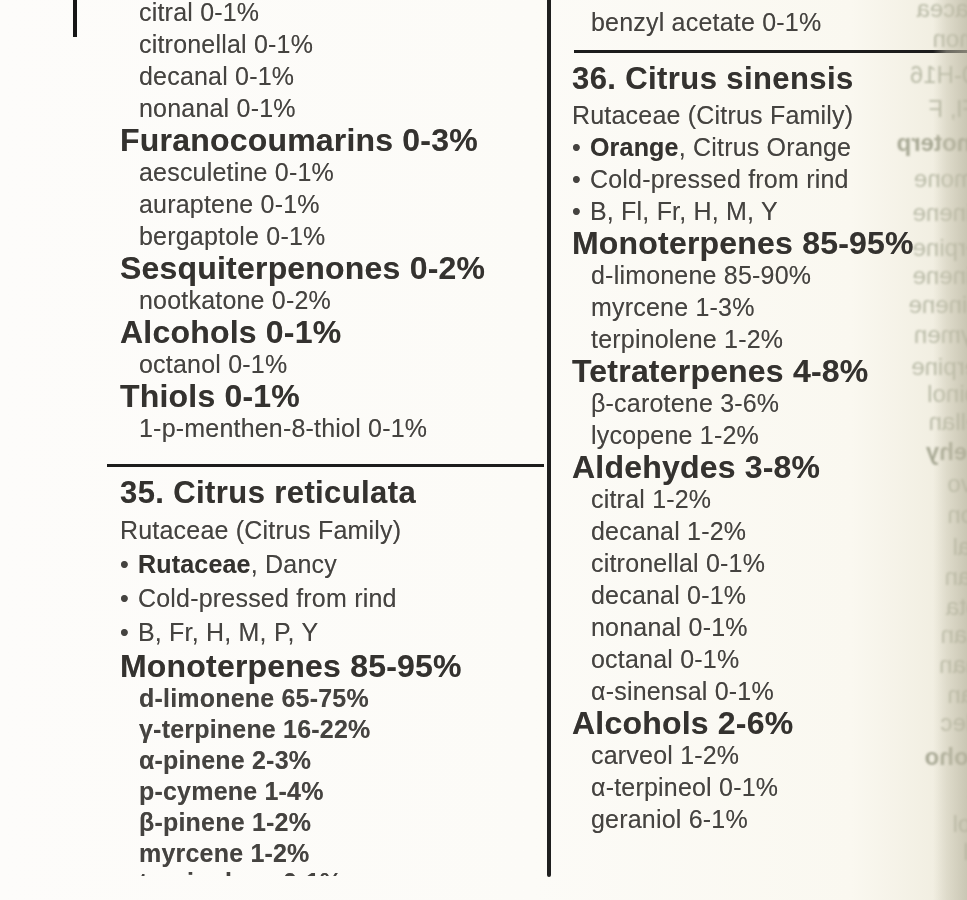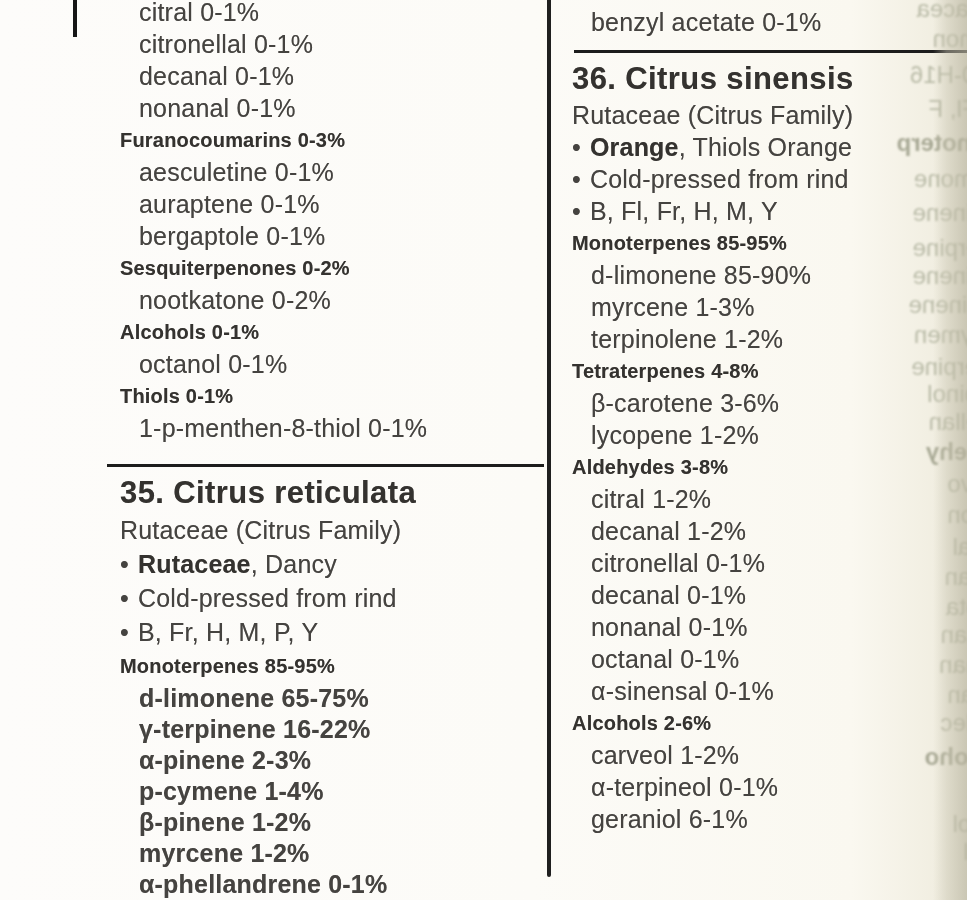--- a/index.html
+++ b/index.html
@@ -10,21 +10,21 @@
   }
   .page{position:absolute;inset:0;margin-left:44px;}
   
   .col{position:absolute;white-space:nowrap;color:var(--ink,#454340);}
   .col-left{left:76px;top:-4px;width:440px;}
   .col-right{left:528px;top:6px;width:440px;}
   
   .line{font-size:25px;line-height:32px;letter-spacing:0.2px;
         text-shadow:0 0 0.5px rgba(62,60,55,0.45);}
   .compound{padding-left:19px;}
-  .heading{font-weight:700;font-size:20px;color:var(--heading-ink,#34322f);}
+  .heading{font-weight:700;font-size:32px;color:var(--heading-ink,#34322f);}
   .species{font-weight:700;font-size:31px;line-height:40px;
            color:var(--heading-ink,#343230);letter-spacing:0.4px;}
   .plain{}
   .bullet .marker{display:inline-block;margin-right:9px;}
   .bullet .b{font-weight:700;color:var(--heading-ink,#34322f);text-align:right;}
   .lh34{line-height:34px;}
   .lh31{line-height:31px;font-weight:bold;}
   .clipped{height:9px;overflow:hidden;margin-top:-2px;}
   
   .rule{height:3px;background:var(--rule,#1c1c1c);border:none;}
@@ -72,29 +72,28 @@
       <div class="line bullet lh34"><span class="marker">•</span><span class="b">Rutaceae</span><span>, Dancy</span></div>
       <div class="line bullet lh34"><span class="marker">•</span><span>Cold-pressed from rind</span></div>
       <div class="line bullet lh34"><span class="marker">•</span><span>B, Fr, H, M, P, Y</span></div>
       <div class="line heading lh34"><span>Monoterpenes 85-95%</span></div>
       <div class="line compound lh31"><span>d-limonene 65-75%</span></div>
       <div class="line compound lh31"><span>γ-terpinene 16-22%</span></div>
       <div class="line compound lh31"><span>α-pinene 2-3%</span></div>
       <div class="line compound lh31"><span>p-cymene 1-4%</span></div>
       <div class="line compound lh31"><span>β-pinene 1-2%</span></div>
       <div class="line compound lh31"><span>myrcene 1-2%</span></div>
-      <div class="line compound lh31"><span>α-phellandrene 0-1%</span></div>
       <div class="line compound lh31 clipped"><span>terpinolene 0-1%</span></div>
     </div>
   <div class="col col-right" id="col-right">
       <div class="line compound"><span>benzyl acetate 0-1%</span></div>
       <div class="rule"></div>
       <div class="line species"><span>36. Citrus sinensis</span></div>
       <div class="line plain"><span>Rutaceae (Citrus Family)</span></div>
-      <div class="line bullet"><span class="marker">•</span><span class="b">Orange</span><span>, Thiols Orange</span></div>
+      <div class="line bullet"><span class="marker">•</span><span class="b">Orange</span><span>, Citrus Orange</span></div>
       <div class="line bullet"><span class="marker">•</span><span>Cold-pressed from rind</span></div>
       <div class="line bullet"><span class="marker">•</span><span>B, Fl, Fr, H, M, Y</span></div>
       <div class="line heading"><span>Monoterpenes 85-95%</span></div>
       <div class="line compound"><span>d-limonene 85-90%</span></div>
       <div class="line compound"><span>myrcene 1-3%</span></div>
       <div class="line compound"><span>terpinolene 1-2%</span></div>
       <div class="line heading"><span>Tetraterpenes 4-8%</span></div>
       <div class="line compound"><span>β-carotene 3-6%</span></div>
       <div class="line compound"><span>lycopene 1-2%</span></div>
       <div class="line heading"><span>Aldehydes 3-8%</span></div>

